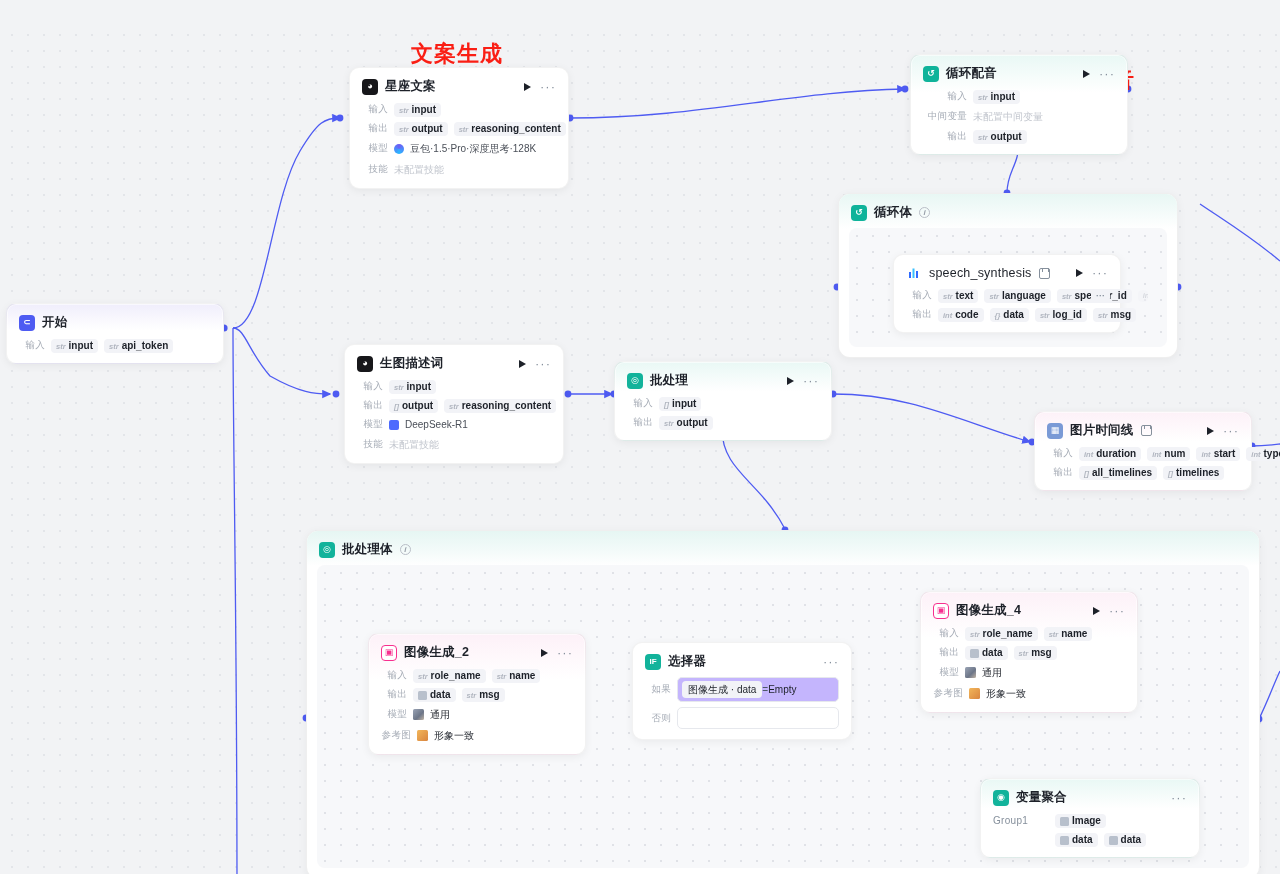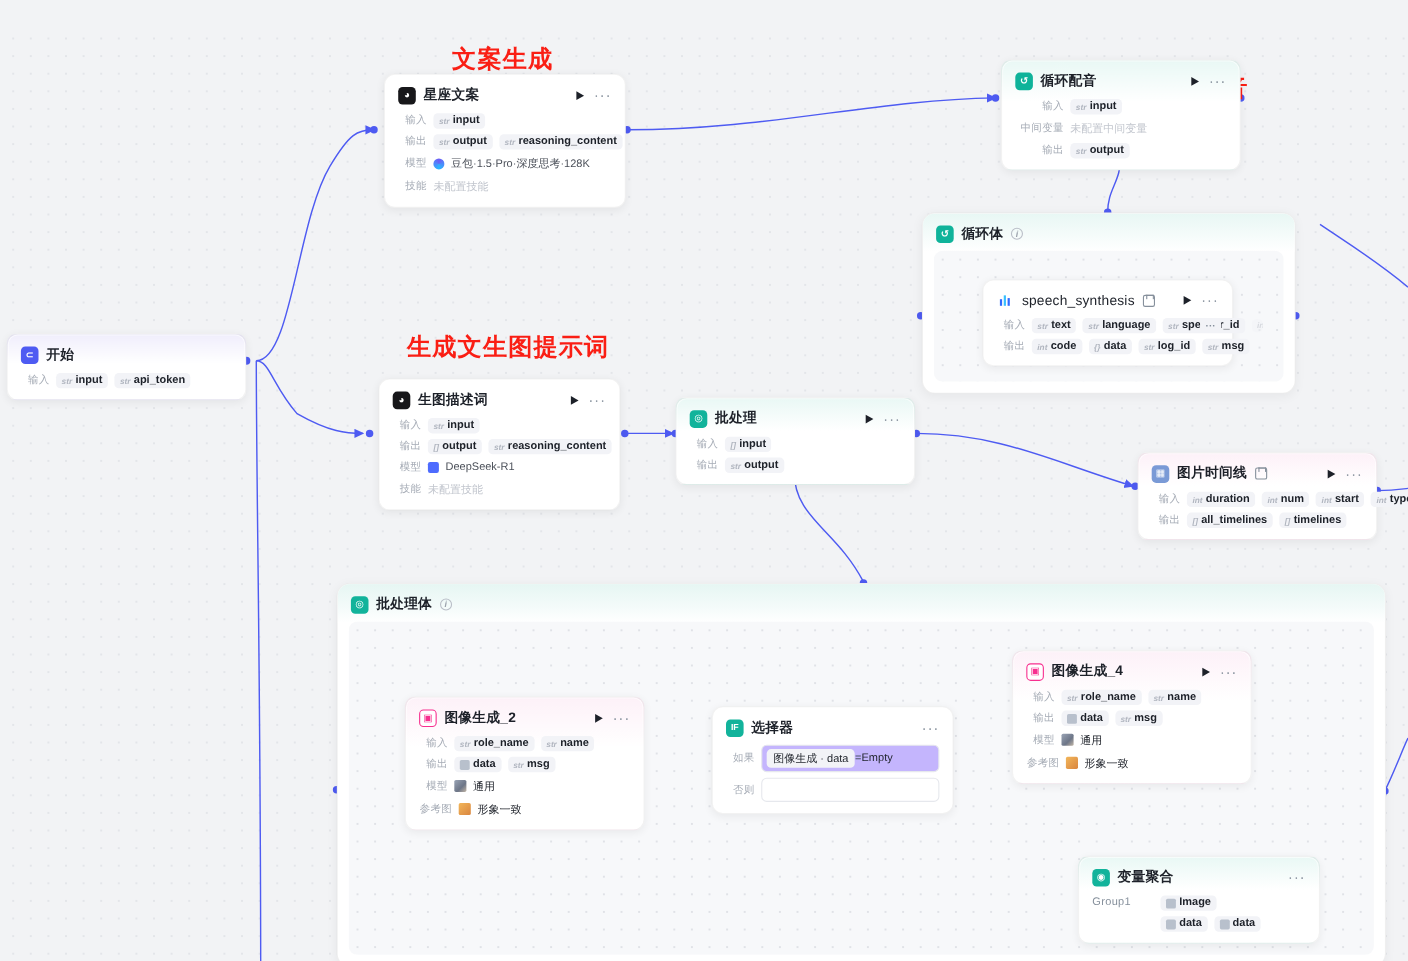--- a/index.html
+++ b/index.html
@@ -176,21 +176,20 @@
       <circle cx="1140" cy="620" r="3.4"></circle>
       <circle cx="980" cy="790" r="3.4"></circle>
       <circle cx="1204" cy="790" r="3.4"></circle>
       <circle cx="1259" cy="698" r="3.4"></circle>
       <circle cx="785" cy="509" r="3.4"></circle>
     </g>
   </svg>
 
   <div class="annot" style="left:411px;top:18px;">文案生成</div>
   <div class="annot" style="left:1043px;top:44px;">批量配音</div>
-  <div class="annot" style="left:370px;top:280px;">生成文生图提示词</div>
   <div class="annot" style="left:614px;top:507px;">十二星座图片批量生图</div>
 
   <div class="container-node" style="left:838px;top:172px;width:340px;height:165px;">
     <div class="container-head">
       <span class="icon-sq ic-loop">
           <span class="glyph">↺</span>
         </span>
       <span class="node-title">循环体</span>
       <span class="info-i">i</span>
     </div>
@@ -511,21 +510,21 @@
       <span class="mini-img photo" style="width:11px;height:11px"></span>
       <span class="chip plain">通用</span>
     </div>
     <div class="row">
       <span class="rlabel w34" style="width:30px">参考图</span>
       <span class="mini-img ref" style="width:11px;height:11px"></span>
       <span class="chip plain">形象一致</span>
     </div>
   </div>
 
-  <div class="node" style="left:647px;top:621px;width:220px;">
+  <div class="node" style="left:632px;top:621px;width:220px;">
     <div class="node-head">
       <span class="icon-sq ic-if">
           <span style="font-size:8px;font-weight:700">IF</span>
         </span>
       <span class="node-title">选择器</span>
       <span class="spacer"></span>
       <span class="head-actions">
         <span class="dots">···</span>
       </span>
     </div>

